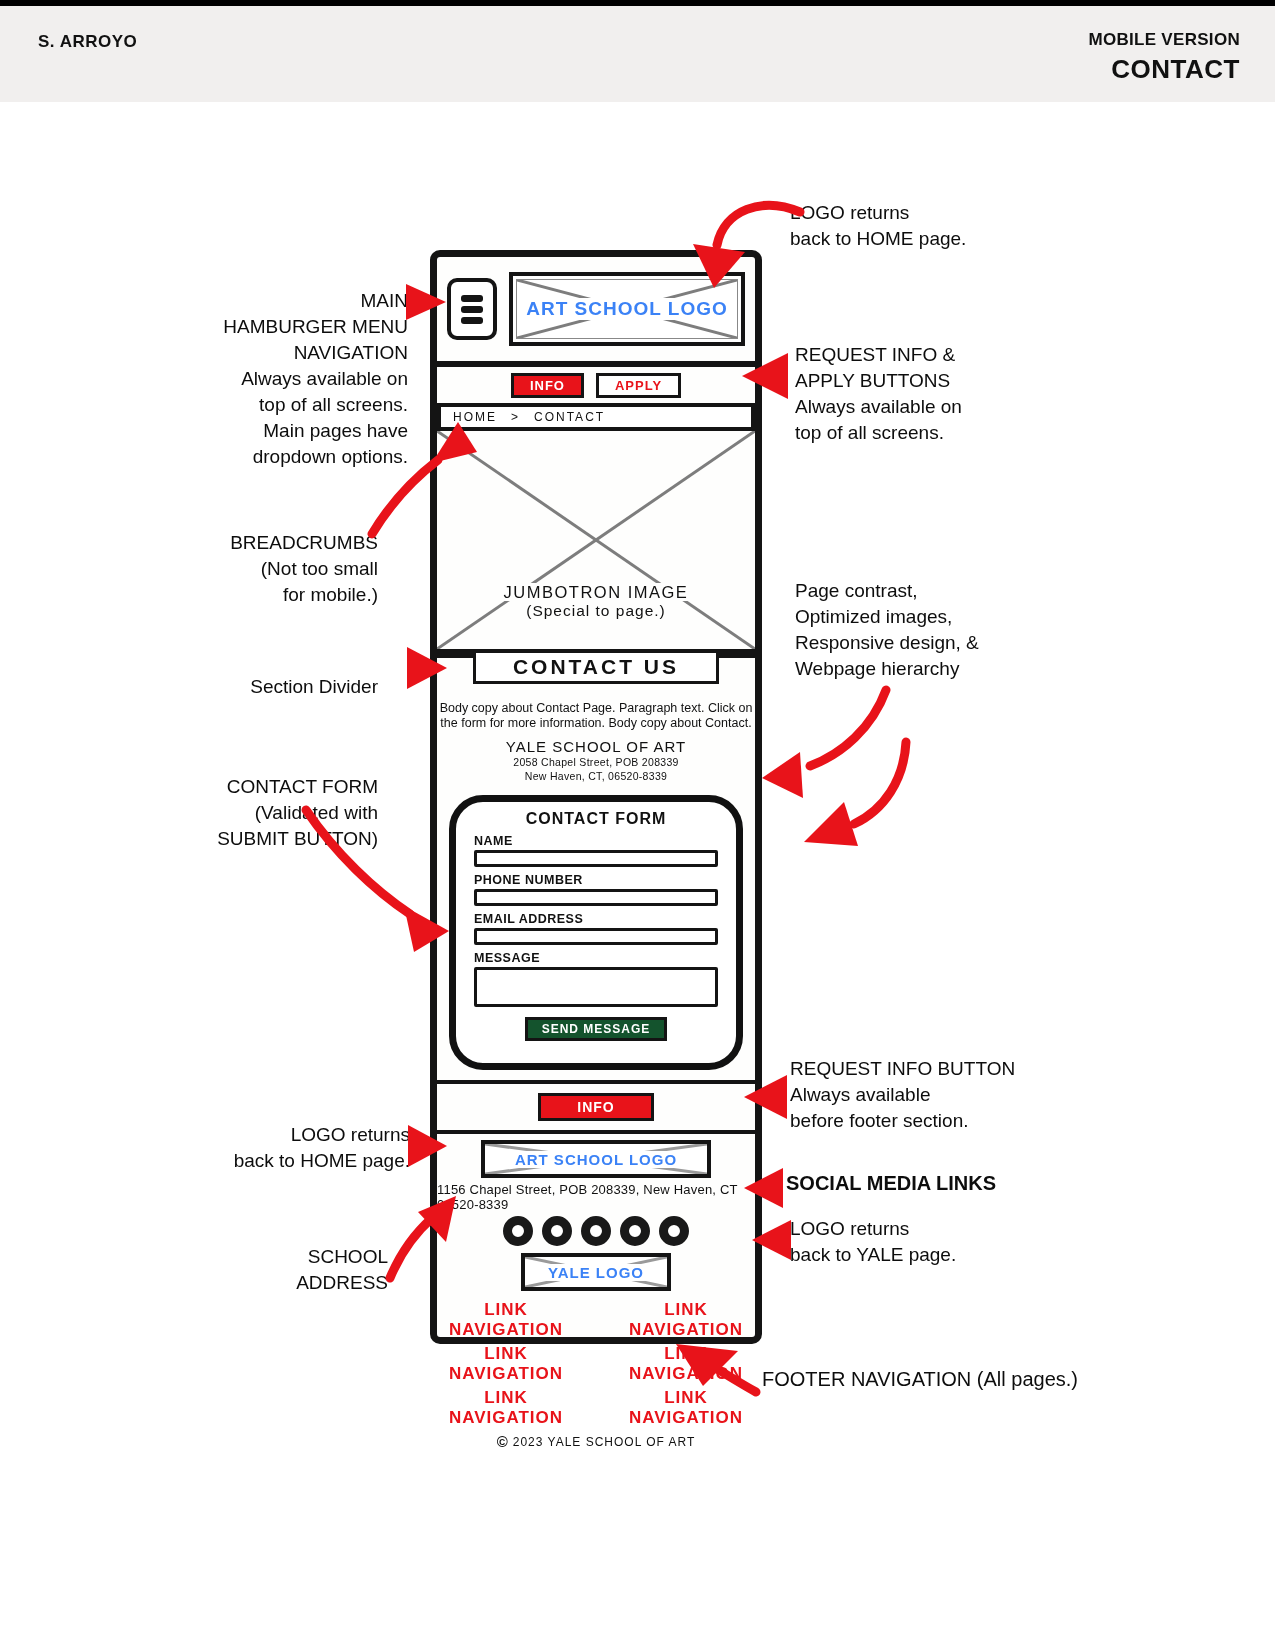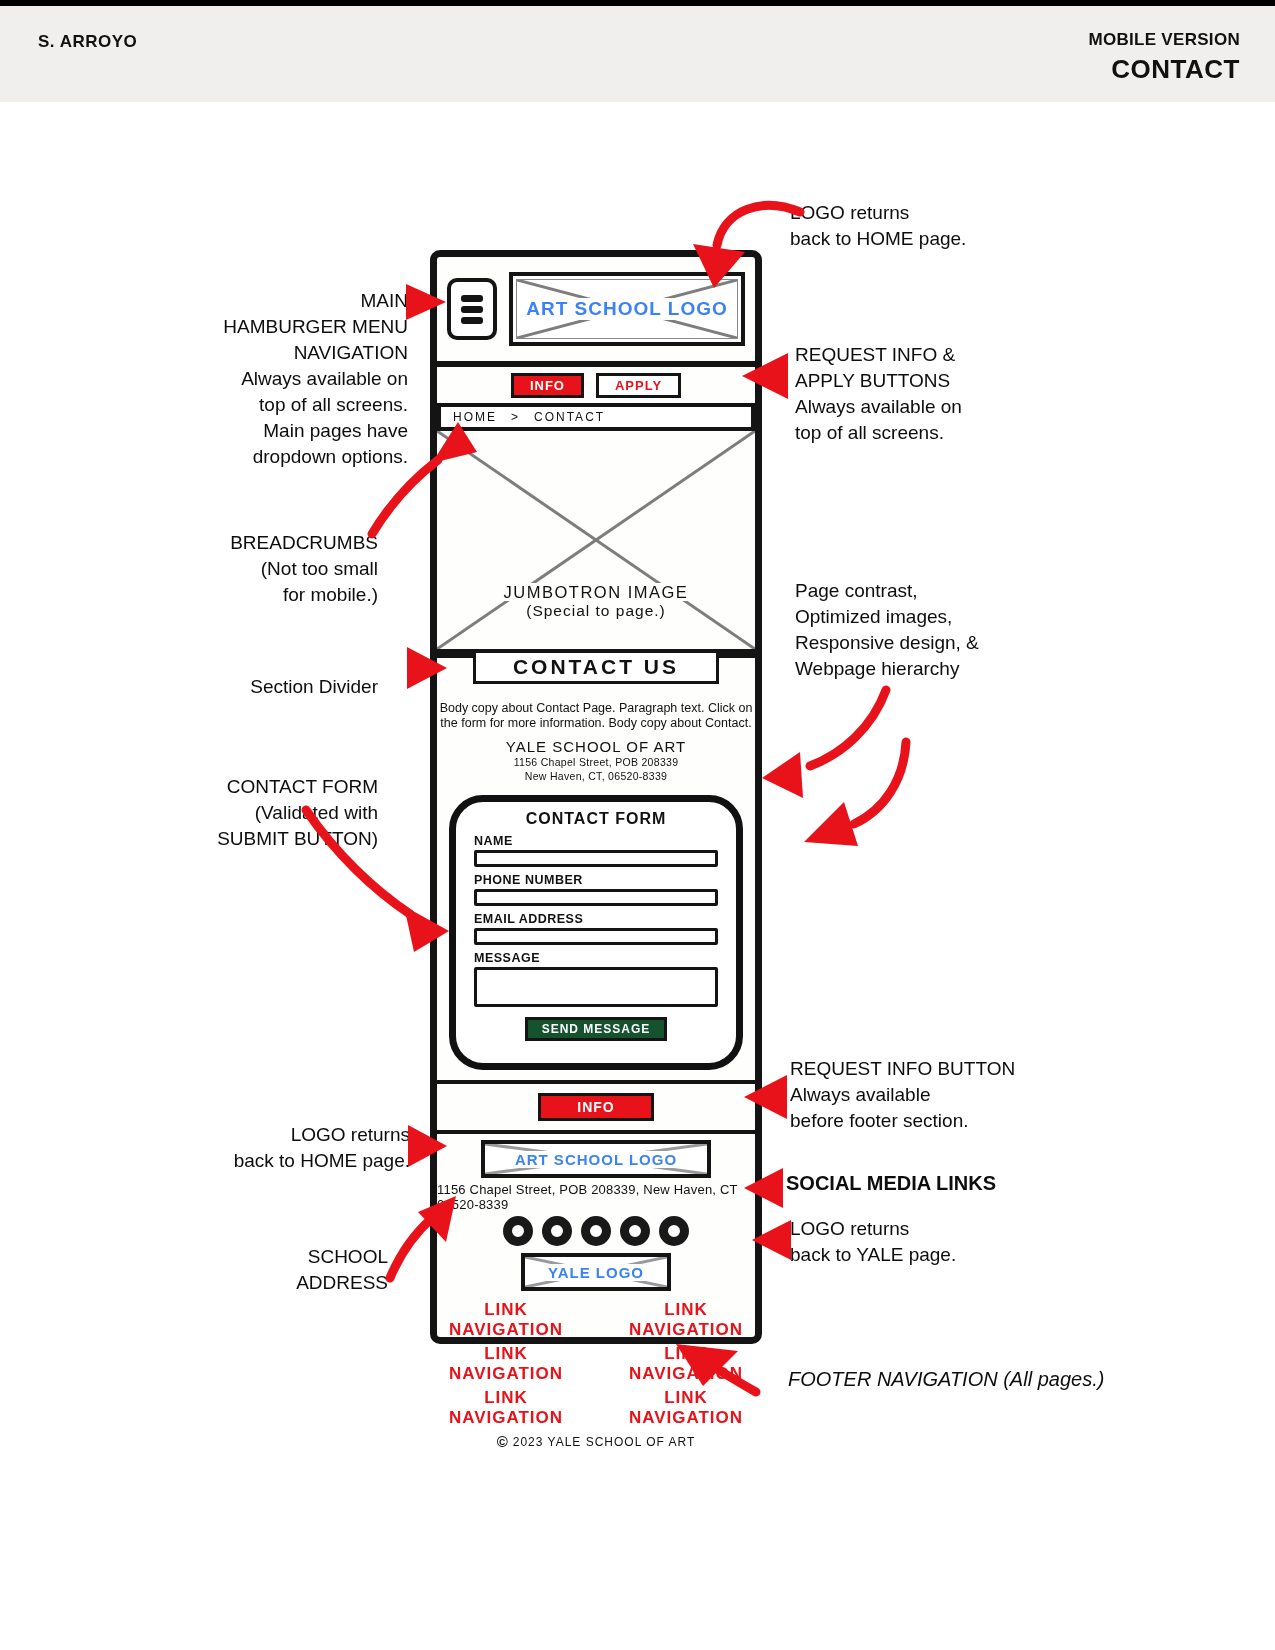--- a/index.html
+++ b/index.html
@@ -23,21 +23,21 @@
   .n3{left:150px;top:658px;width:228px;margin-top:16px;}
   .n4{left:130px;top:774px;width:248px;}
   .n5{left:140px;top:1122px;width:270px;}
   .n6{left:180px;top:1244px;width:208px;}
   .n7{left:790px;top:200px;width:250px;}
   .n8{left:795px;top:342px;width:250px;}
   .n9{left:795px;top:578px;width:260px;}
   .n10{left:790px;top:1056px;width:270px;}
   .n11{left:786px;top:1170px;width:280px;}
   .n12{left:790px;top:1216px;width:250px;}
-  .n13{left:788px;top:1366px;width:330px;font-style:italic;}
+  .n13{left:762px;top:1366px;width:330px;}
 
   
   .arrows{position:absolute;left:0;top:0;pointer-events:none;}
   .arrows path{fill:none;stroke:#e8131a;stroke-width:9;stroke-linecap:round;}
   .arrows polygon{fill:#e8131a;}
 
   
   .phone{position:absolute;left:430px;top:250px;width:332px;height:1094px;box-sizing:border-box;
          border:7px solid #141414;border-radius:10px;background:#fefefd;
          display:flex;flex-direction:column;}
@@ -194,21 +194,21 @@
     </div>
 
     <div class="p-divider">
       <div class="divider-band"></div>
       <div class="divider-label">CONTACT US</div>
     </div>
 
     <div class="p-body">
       <div class="body-copy">Body copy about Contact Page. Paragraph text. Click on the form for more information. Body copy about Contact.</div>
       <div class="school-name">YALE SCHOOL OF ART</div>
-      <div class="school-addr">1156 Chapel Street, POB 208339</div>
+      <div class="school-addr">2058 Chapel Street, POB 208339</div>
       <div class="school-addr">New Haven, CT, 06520-8339</div>
     </div>
 
     <div class="p-form">
       <div class="form-title">CONTACT FORM</div>
       <div class="f-label">NAME</div>
       <input class="f-input" type="text" style="">
       <div class="f-label">PHONE NUMBER</div>
       <input class="f-input" type="text" style="">
       <div class="f-label">EMAIL ADDRESS</div>

